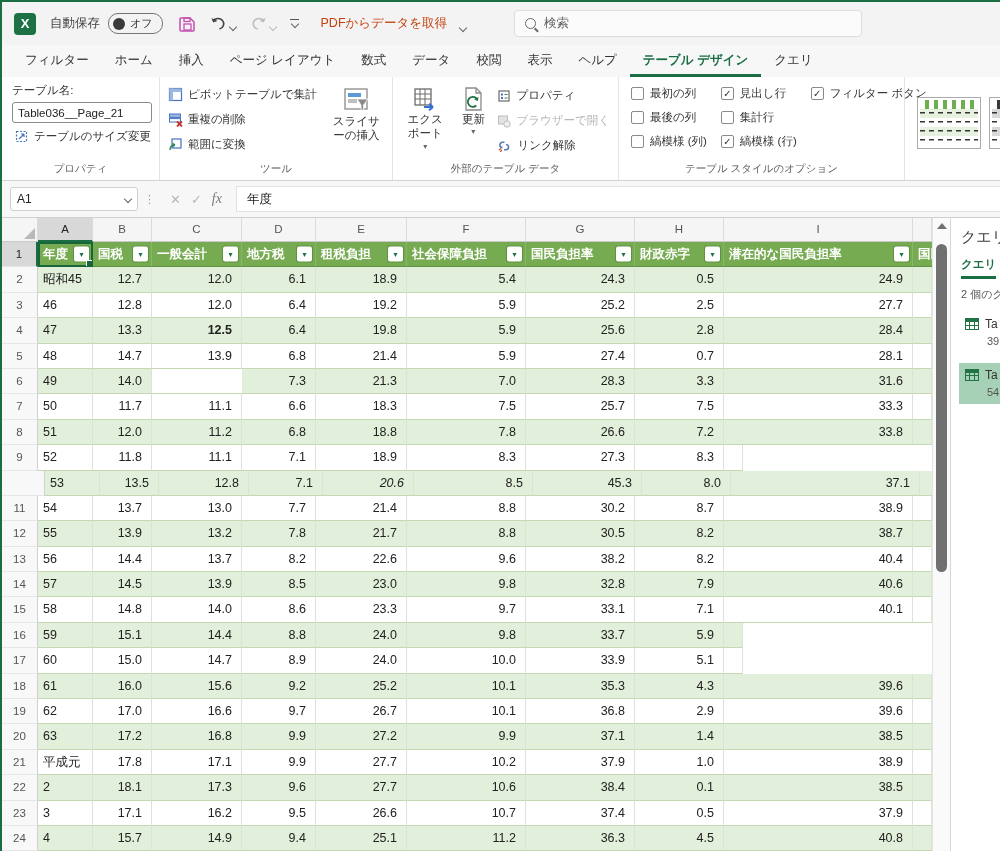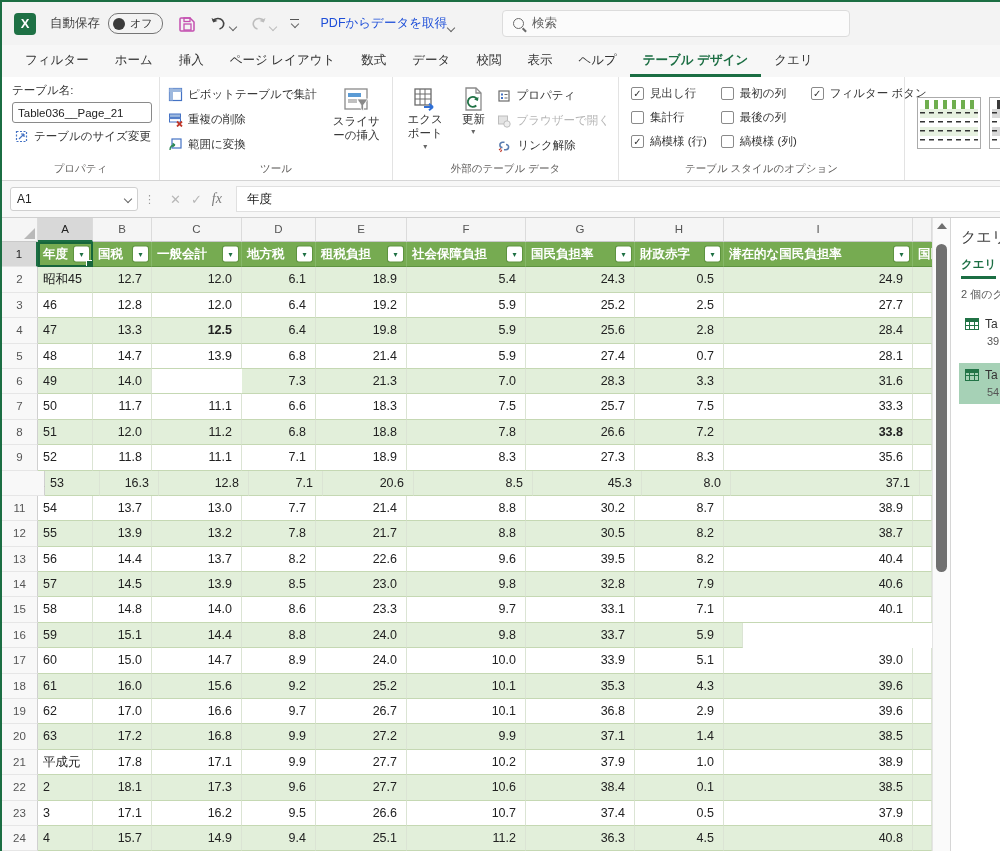--- a/index.html
+++ b/index.html
@@ -19,21 +19,21 @@
   .toggle .knob { width:12px; height:12px; border-radius:50%; background:#3a3a3a; }
   .qat { display:flex; align-items:center; margin-left:16px; gap:14px; }
   .qat svg { display:block; }
   .qat-btn { display:flex; align-items:flex-end; gap:2px; cursor:default; }
   .chev { width:7px; height:7px; display:inline-block; position:relative; }
   .chev::after { content:""; position:absolute; left:1px; top:0; width:5px; height:5px;
                  border-right:1.4px solid #666; border-bottom:1.4px solid #666; transform:rotate(45deg); }
   .chev.dis::after { border-color:#bdbdbd; }
   .qat-more { display:flex; flex-direction:column; align-items:center; gap:1px; }
   .qat-more .bar { width:9px; height:1.4px; background:#555; }
-  .pdf-btn { margin-left:22px; font-size:12.5px; color:#1d4ed8; display:flex; align-items:flex-end; gap:0; }
+  .pdf-btn { margin-left:22px; font-size:12.5px; color:#c2410c; display:flex; align-items:flex-end; gap:12px; }
   .searchbox { margin-left:48px; width:348px; height:27px; background:#fbfbfb; border:1px solid #dcdcdc;
                border-radius:4px; display:flex; align-items:center; padding:0 10px; gap:8px;
                color:#616161; font-size:12.5px; }
   .mag { width:11px; height:11px; border:1.6px solid #6a6a6a; border-radius:50%; position:relative; flex:0 0 auto; }
   .mag::after { content:""; position:absolute; width:5px; height:1.6px; background:#6a6a6a;
                 transform:rotate(45deg); left:8px; top:10px; }
 
   
   .tabrow { height:32px; background:#f7f7f7; display:flex; align-items:flex-end; padding-left:10px; flex:0 0 auto; }
   .rtab { font-size:12.5px; color:#333; padding:7px 13px 8px; white-space:nowrap; }
@@ -310,44 +310,44 @@
           </span>
         </div>
       </div>
       <div class="gcaption">外部のテーブル データ</div>
     </div>
 
     <div class="rgroup g-style">
       <div class="gbody">
         <div class="cbcol">
           <span class="cbitem">
+            <span class="cb"></span>
+            <span>最初の列</span>
+          </span>
+          <span class="cbitem">
+            <span class="cb"></span>
+            <span>最後の列</span>
+          </span>
+          <span class="cbitem">
+            <span class="cb"></span>
+            <span>縞模様 (列)</span>
+          </span>
+        </div>
+        <div class="cbcol">
+          <span class="cbitem">
             <span class="cb checked"></span>
             <span>見出し行</span>
           </span>
           <span class="cbitem">
             <span class="cb"></span>
             <span>集計行</span>
           </span>
           <span class="cbitem">
             <span class="cb checked"></span>
             <span>縞模様 (行)</span>
-          </span>
-        </div>
-        <div class="cbcol">
-          <span class="cbitem">
-            <span class="cb"></span>
-            <span>最初の列</span>
-          </span>
-          <span class="cbitem">
-            <span class="cb"></span>
-            <span>最後の列</span>
-          </span>
-          <span class="cbitem">
-            <span class="cb"></span>
-            <span>縞模様 (列)</span>
           </span>
         </div>
         <div class="cbcol">
           <span class="cbitem">
             <span class="cb checked"></span>
             <span>フィルター ボタン</span>
           </span>
         </div>
       </div>
       <div class="gcaption">テーブル スタイルのオプション</div>
@@ -500,43 +500,42 @@
           <div class="grow band">
             <div class="rnum" style="width: 36px;">8</div>
             <div class="cell" style="width: 55px;">51</div>
             <div class="cell num" style="width: 59px;">12.0</div>
             <div class="cell num" style="width: 90px;">11.2</div>
             <div class="cell num" style="width: 74px;">6.8</div>
             <div class="cell num" style="width: 91px;">18.8</div>
             <div class="cell num" style="width: 119px;">7.8</div>
             <div class="cell num" style="width: 109px;">26.6</div>
             <div class="cell num" style="width: 89px;">7.2</div>
-            <div class="cell num" style="width: 189px; font-weight: bold;">33.8</div>
+            <div class="cell num" style="width: 189px;">33.8</div>
             <div class="cell" style="width: 19px;"></div>
           </div>
           <div class="grow">
             <div class="rnum" style="width: 36px;">9</div>
             <div class="cell" style="width: 55px;">52</div>
             <div class="cell num" style="width: 59px;">11.8</div>
             <div class="cell num" style="width: 90px;">11.1</div>
             <div class="cell num" style="width: 74px;">7.1</div>
             <div class="cell num" style="width: 91px;">18.9</div>
             <div class="cell num" style="width: 119px;">8.3</div>
             <div class="cell num" style="width: 109px;">27.3</div>
             <div class="cell num" style="width: 89px;">8.3</div>
-            <div class="cell num" style="width: 189px;">35.6</div>
             <div class="cell" style="width: 19px;"></div>
           </div>
           <div class="grow band">
             <div class="rnum" style="width: 42px; padding-left: 42px;">10</div>
             <div class="cell" style="width: 55px;">53</div>
-            <div class="cell num" style="width: 59px;">16.3</div>
+            <div class="cell num" style="width: 59px;">13.5</div>
             <div class="cell num" style="width: 90px;">12.8</div>
             <div class="cell num" style="width: 74px;">7.1</div>
-            <div class="cell num" style="width: 91px;">20.6</div>
+            <div class="cell num" style="width: 91px; font-style: italic;">20.6</div>
             <div class="cell num" style="width: 119px;">8.5</div>
             <div class="cell num" style="width: 109px;">45.3</div>
             <div class="cell num" style="width: 89px;">8.0</div>
             <div class="cell num" style="width: 189px;">37.1</div>
             <div class="cell" style="width: 19px;"></div>
           </div>
           <div class="grow">
             <div class="rnum" style="width: 36px;">11</div>
             <div class="cell" style="width: 55px;">54</div>
             <div class="cell num" style="width: 59px;">13.7</div>
@@ -563,21 +562,21 @@
             <div class="cell" style="width: 19px;"></div>
           </div>
           <div class="grow">
             <div class="rnum" style="width: 36px;">13</div>
             <div class="cell" style="width: 55px;">56</div>
             <div class="cell num" style="width: 59px;">14.4</div>
             <div class="cell num" style="width: 90px;">13.7</div>
             <div class="cell num" style="width: 74px;">8.2</div>
             <div class="cell num" style="width: 91px;">22.6</div>
             <div class="cell num" style="width: 119px;">9.6</div>
-            <div class="cell num" style="width: 109px;">39.5</div>
+            <div class="cell num" style="width: 109px;">38.2</div>
             <div class="cell num" style="width: 89px;">8.2</div>
             <div class="cell num" style="width: 189px;">40.4</div>
             <div class="cell" style="width: 19px;"></div>
           </div>
           <div class="grow band">
             <div class="rnum" style="width: 36px;">14</div>
             <div class="cell" style="width: 55px;">57</div>
             <div class="cell num" style="width: 59px;">14.5</div>
             <div class="cell num" style="width: 90px;">13.9</div>
             <div class="cell num" style="width: 74px;">8.5</div>
@@ -616,21 +615,20 @@
           <div class="grow">
             <div class="rnum" style="width: 36px;">17</div>
             <div class="cell" style="width: 55px;">60</div>
             <div class="cell num" style="width: 59px;">15.0</div>
             <div class="cell num" style="width: 90px;">14.7</div>
             <div class="cell num" style="width: 74px;">8.9</div>
             <div class="cell num" style="width: 91px;">24.0</div>
             <div class="cell num" style="width: 119px;">10.0</div>
             <div class="cell num" style="width: 109px;">33.9</div>
             <div class="cell num" style="width: 89px;">5.1</div>
-            <div class="cell num" style="width: 189px;">39.0</div>
             <div class="cell" style="width: 19px;"></div>
           </div>
           <div class="grow band">
             <div class="rnum" style="width: 36px;">18</div>
             <div class="cell" style="width: 55px;">61</div>
             <div class="cell num" style="width: 59px;">16.0</div>
             <div class="cell num" style="width: 90px;">15.6</div>
             <div class="cell num" style="width: 74px;">9.2</div>
             <div class="cell num" style="width: 91px;">25.2</div>
             <div class="cell num" style="width: 119px;">10.1</div>

